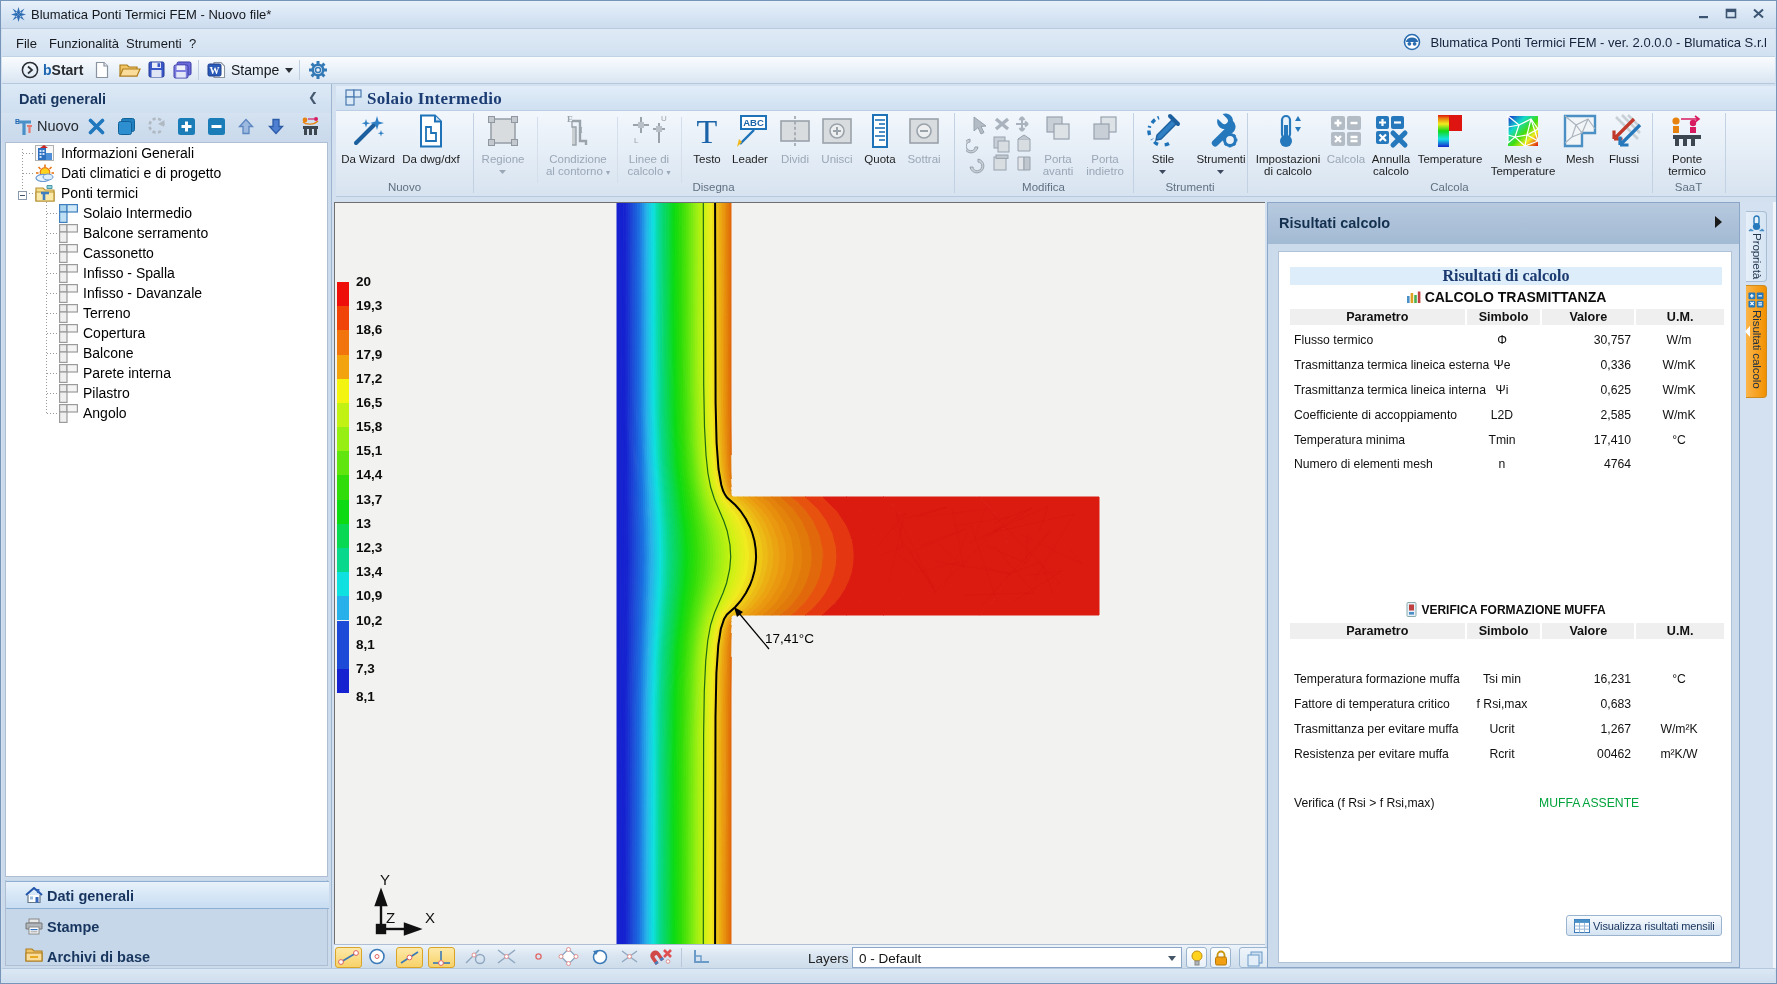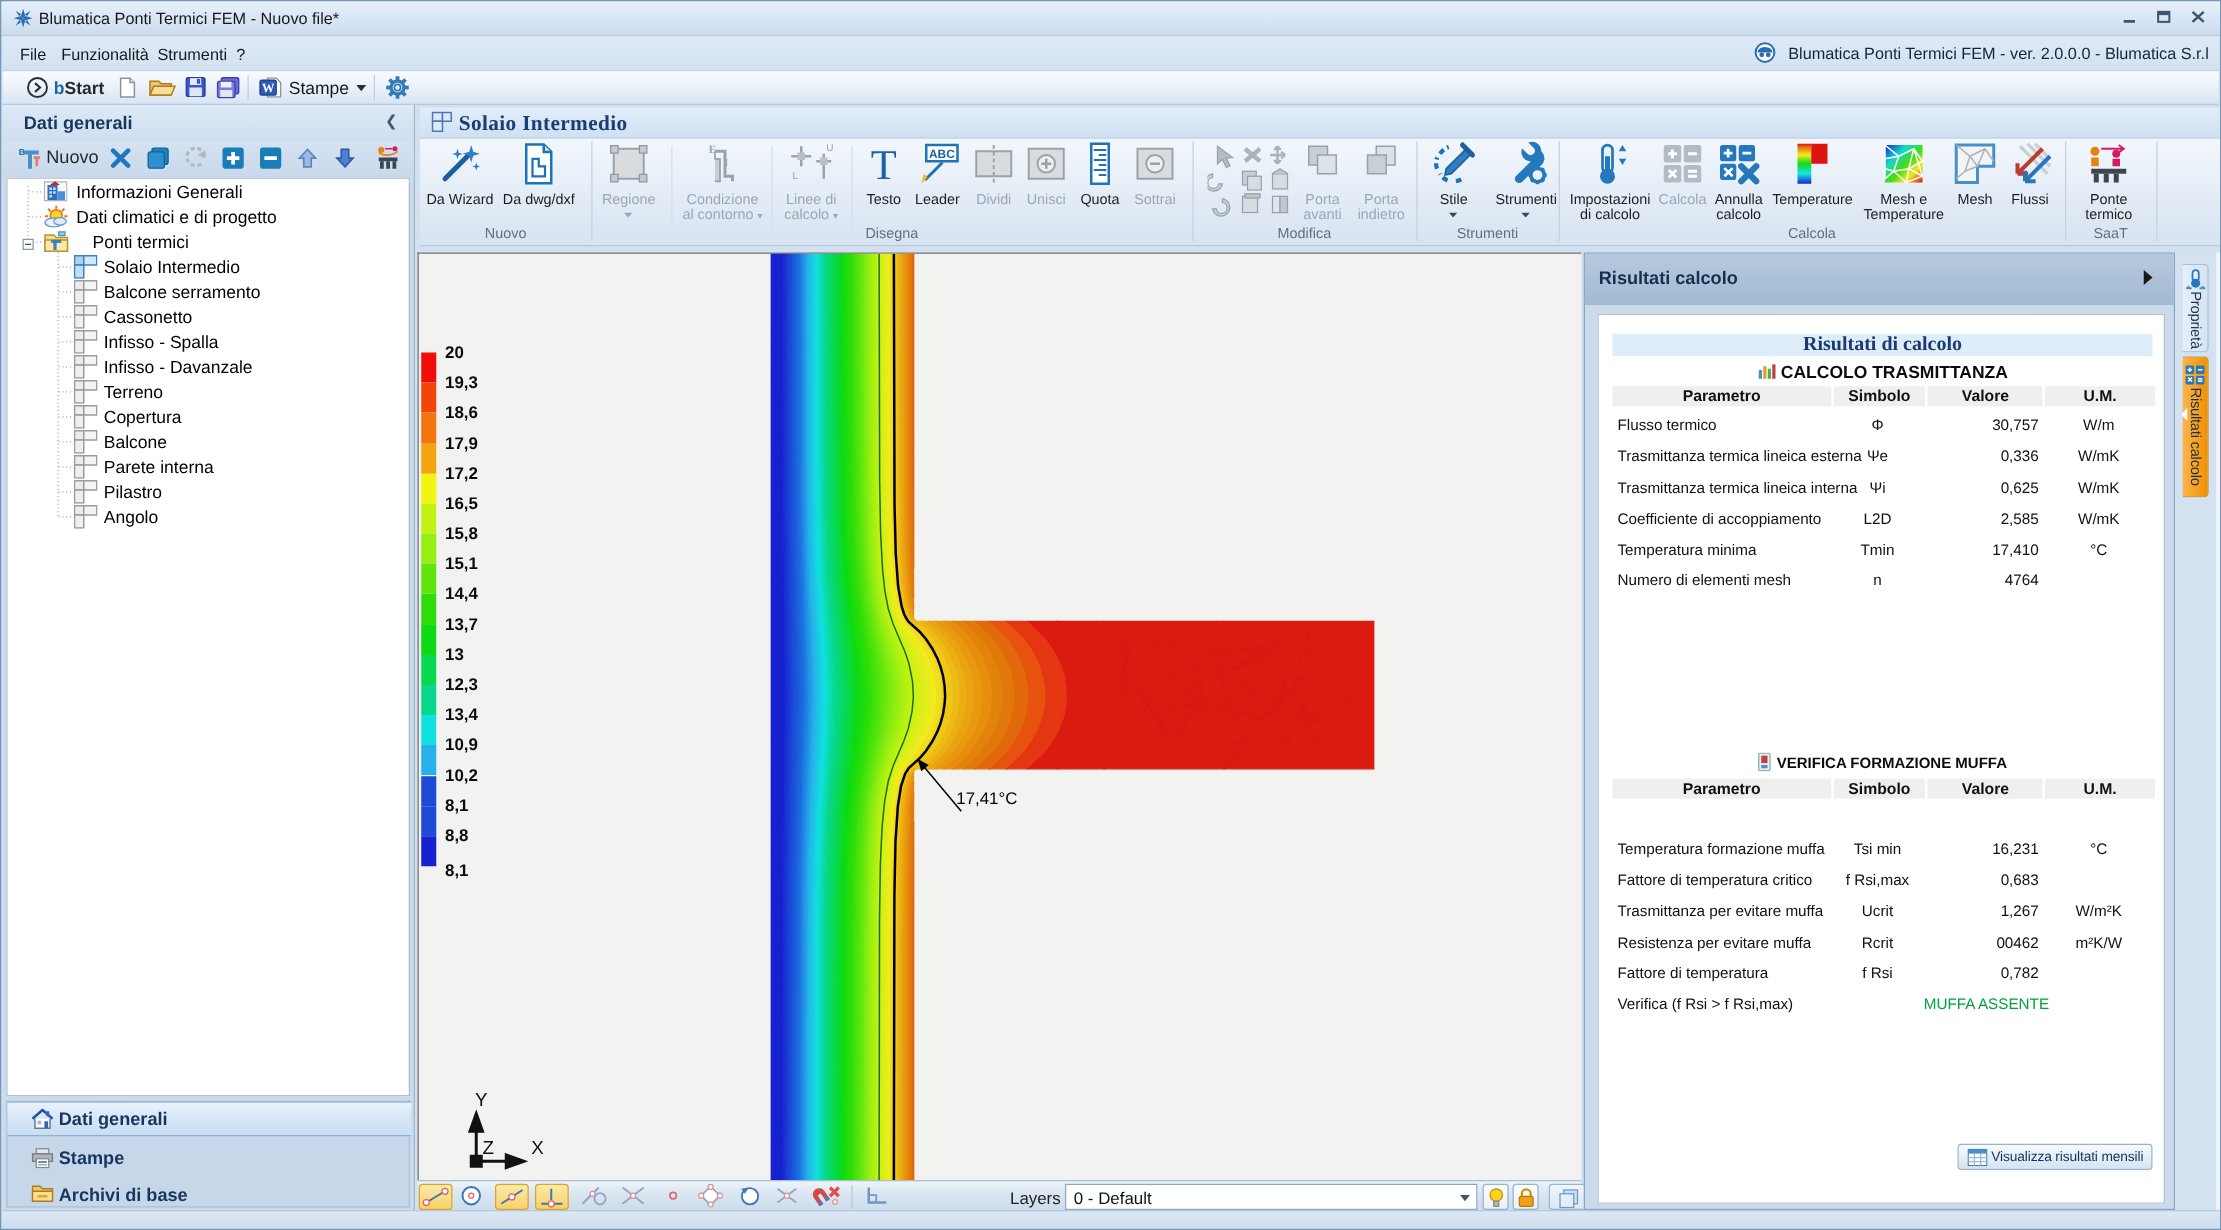--- a/index.html
+++ b/index.html
@@ -506,21 +506,21 @@
         <ellipse cx="13" cy="13" rx="5" ry="3" fill="#dcecfa" stroke="#6a9ad0" stroke-width="1"></ellipse>
       </svg>
 <span class="trow" style="left:55px;top:22px">Dati climatici e di progetto</span>
 <div class="abs" style="left:17px;top:50px;width:12px;height:1px;background-image:linear-gradient(90deg,#999 1px,transparent 1px);background-size:3px 1px"></div>
 <svg class="abs" style="left:29px;top:41px" width="20" height="19" viewBox="0 0 20 19">
         <path d="M1 4 H8 L10 6 H19 V17 H1Z" fill="#f5dd8a" stroke="#b89338" stroke-width="1.2"></path>
         <path d="M12 1.5 h5 v3 h-5Z" fill="#8ed0dc" stroke="#4898a8"></path>
         <path d="M1 8 H19 V17 H1Z" fill="#fae9a8" stroke="#b89338" stroke-width="1.2"></path>
         <path d="M6 9 h8 M9 9 v7" stroke="#3f7fbf" stroke-width="2.6" fill="none"></path>
       </svg>
-<span class="trow" style="left:68px;top:42px">Ponti termici</span>
+<span class="trow" style="left:55px;top:42px">Ponti termici</span>
 <div class="abs" style="left:41px;top:70px;width:12px;height:1px;background-image:linear-gradient(90deg,#999 1px,transparent 1px);background-size:3px 1px"></div>
 <svg class="abs" style="left:53px;top:61px" width="19" height="19" viewBox="0 0 19 19">
         <g stroke="#3f7fbf" stroke-width="1.2">
           <rect x="0.6" y="0.6" width="7.4" height="7.4" fill="#a8d4ee"></rect>
           <rect x="8" y="0.6" width="10.4" height="7.4" fill="#cfe9f8"></rect>
           <rect x="0.6" y="8" width="7.4" height="10.4" fill="#bfe0f4"></rect>
         </g>
       </svg>
 <span class="trow" style="left:77px;top:62px">Solaio Intermedio</span>
 <div class="abs" style="left:41px;top:90px;width:12px;height:1px;background-image:linear-gradient(90deg,#999 1px,transparent 1px);background-size:3px 1px"></div>
@@ -776,21 +776,21 @@
 <div class="cblab" style="top:216.1px">15,8</div>
 <div class="cblab" style="top:240.3px">15,1</div>
 <div class="cblab" style="top:264.4px">14,4</div>
 <div class="cblab" style="top:288.6px">13,7</div>
 <div class="cblab" style="top:312.8px">13</div>
 <div class="cblab" style="top:337.0px">12,3</div>
 <div class="cblab" style="top:361.2px">13,4</div>
 <div class="cblab" style="top:385.3px">10,9</div>
 <div class="cblab" style="top:409.5px">10,2</div>
 <div class="cblab" style="top:433.7px">8,1</div>
-<div class="cblab" style="top:457.9px">8,8</div>
+<div class="cblab" style="top:457.9px">7,3</div>
 <div class="cblab" style="top:486px">8,1</div> 
     <svg class="abs" style="left:38px;top:668px" width="70" height="70" viewBox="0 0 70 70">
   <g stroke="#111" stroke-width="2.4" fill="#111">
    <line x1="8" y1="58" x2="8" y2="32"></line>
         <path d="M8 20 L13 34 L3 34Z"></path>
    <line x1="8" y1="58" x2="34" y2="58"></line>
         <path d="M46 58 L32 63 L32 53Z"></path>
    <rect x="4" y="54" width="8" height="8"></rect>
   </g>
   <text x="7" y="14" font-size="15" fill="#111" font-family="Liberation Sans,sans-serif">Y</text>
@@ -976,26 +976,20 @@
         <span class="c2">Ucrit</span>
         <span class="c3">1,267</span>
         <span class="c4">W/m²K</span>
       </div>
 <div class="trr abs" style="left:11px;top:489.2px;width:436px">
         <span class="c1">Resistenza per evitare muffa</span>
         <span class="c2">Rcrit</span>
         <span class="c3">00462</span>
         <span class="c4">m²K/W</span>
       </div>
-<div class="trr abs" style="left:11px;top:514.0px;width:436px">
-        <span class="c1">Fattore di temperatura</span>
-        <span class="c2">f Rsi</span>
-        <span class="c3">0,782</span>
-        <span class="c4"></span>
-      </div>
 <div class="trr abs" style="left:11px;top:538.8px;width:436px">
         <span class="c1">Verifica (f Rsi &gt; f Rsi,max)</span>
         <span class="c2"></span>
         <span class="c3"><span style="color:#00a33c">MUFFA ASSENTE</span></span>
         <span class="c4"></span>
       </div>
   <div class="abs" style="left:287px;top:663px;width:156px;height:21px;border:1px solid #9ab4d0;border-radius:3px;background:linear-gradient(#f8fbfe,#e3edf7 55%,#d5e4f2)">
    <svg class="abs" style="left:7px;top:3px" width="16" height="14" viewBox="0 0 16 14">
           <rect x="0.5" y="0.5" width="15" height="13" fill="#fff" stroke="#3a7ab8"></rect>
           <rect x="0.5" y="0.5" width="15" height="3.4" fill="#4a90c8"></rect>

